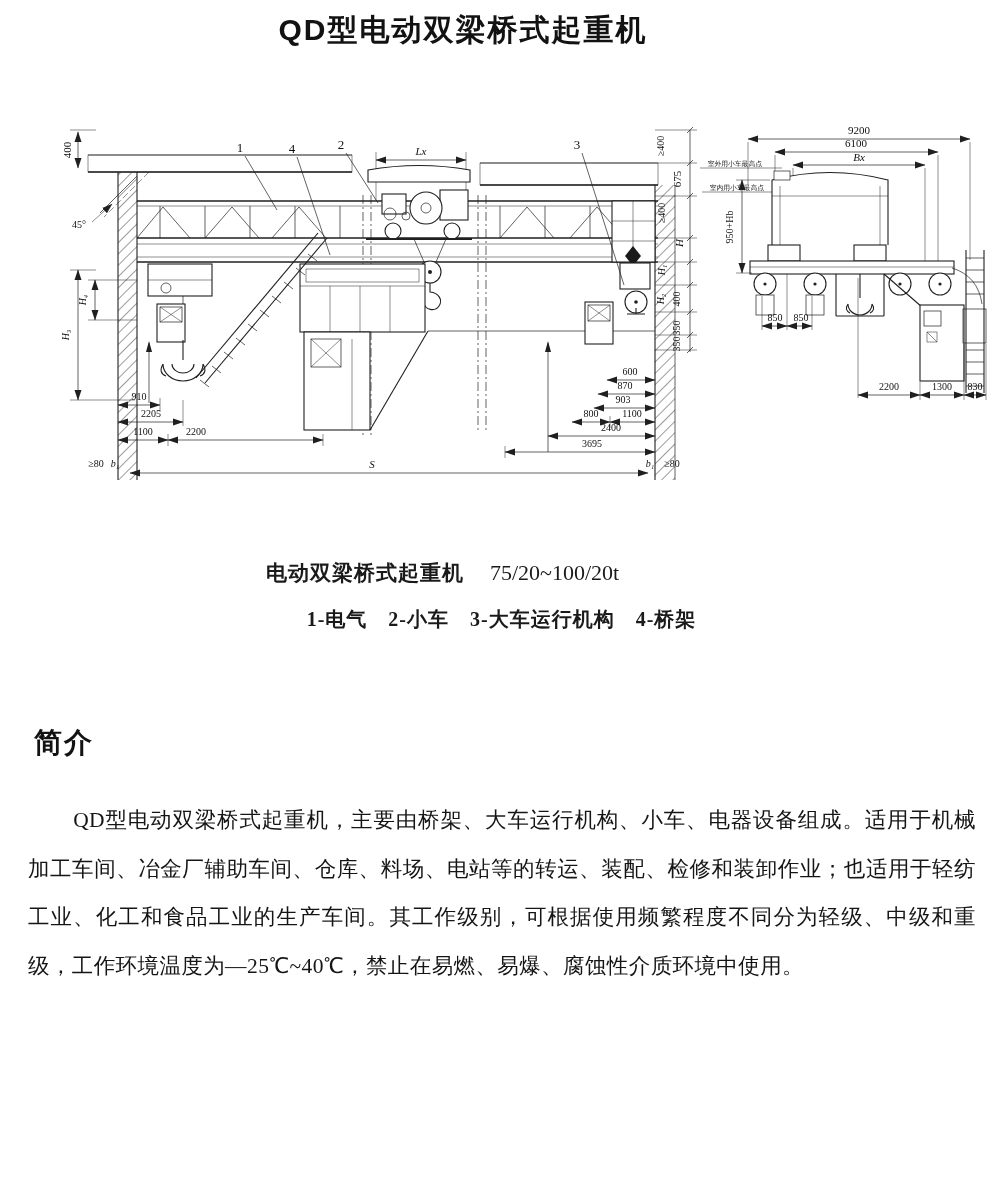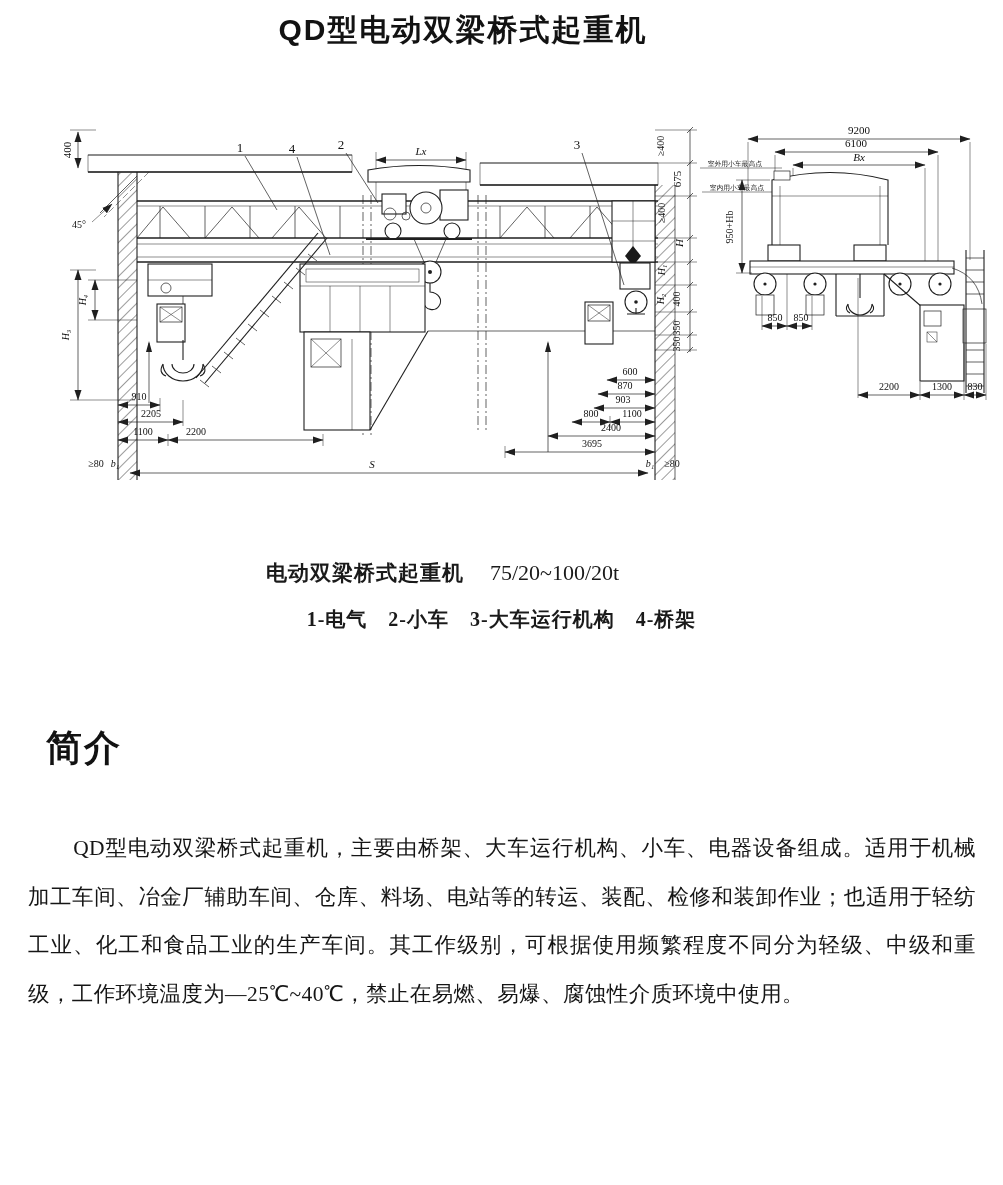--- a/index.html
+++ b/index.html
@@ -16,24 +16,24 @@
   .fig-caption{
     top:543px;left:0;width:885px;text-align:center;font-size:21px;margin-top:16px;
   }
   .fig-caption .cap-name{font-family:"Liberation Sans",sans-serif;font-weight:700;letter-spacing:1px;}
   .fig-caption .cap-spec{font-family:"Liberation Serif",serif;margin-left:26px;font-size:22px;}
   .fig-legend{
     top:606px;left:0;width:1003px;text-align:center;
     font-size:20px;font-weight:700;letter-spacing:1px;
   }
   .intro-heading{
-    top:724px;left:46px;font-family:"Liberation Sans",sans-serif;
-    font-weight:700;font-size:36px;letter-spacing:2px;color:#121212;
-  }
-  .intro-body{top:824px;left:28px;width:948px;}
+    top:724px;left:34px;font-family:"Liberation Sans",sans-serif;
+    font-weight:700;font-size:28px;letter-spacing:2px;color:#121212;
+  }
+  .intro-body{top:796px;left:28px;width:948px;}
   .intro-body p{
     margin:0;font-size:21.5px;line-height:48.5px;text-align:justify;
     text-indent:2.1em;letter-spacing:0.4px;color:#151515;
   }
   
   .s2{stroke:#1f1f1f;stroke-width:1.5;fill:none}
   .s1{stroke:#1f1f1f;stroke-width:1.1;fill:none}
   .s0{stroke:#1f1f1f;stroke-width:0.7;fill:none}
   .sx{stroke:#1f1f1f;stroke-width:0.5;fill:none}
   .fw{fill:#ffffff}

